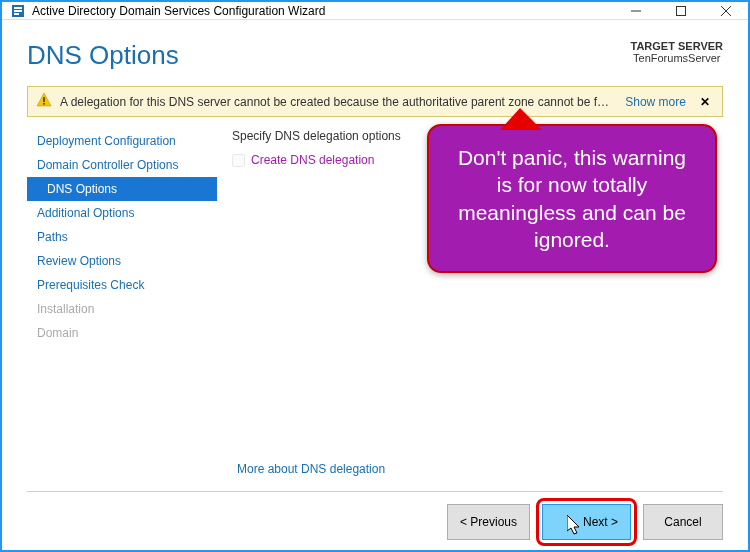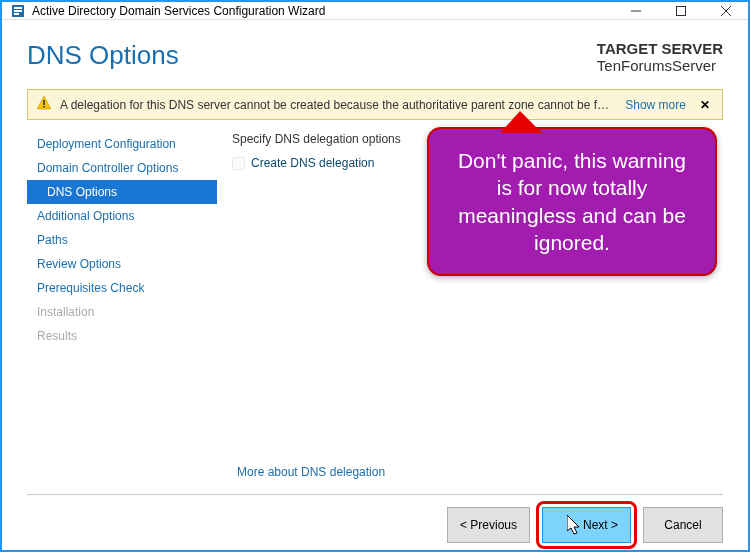--- a/index.html
+++ b/index.html
@@ -6,41 +6,41 @@
     body { font-family: "Segoe UI", sans-serif; font-size: 12px; background: #fff; width: 750px; height: 552px; border: 2px solid #2196F3; position: relative; }
     
     .titlebar { height: 18px; display: flex; align-items: center; padding: 0 0 0 8px; border-bottom: 1px solid #e0e0e0; }
     .titlebar-icon { width: 16px; height: 16px; margin-right: 6px; }
     .titlebar-text { flex: 1; font-size: 12px; }
     .window-controls { display: flex; }
     .win-btn { width: 45px; height: 30px; display: flex; align-items: center; justify-content: center; cursor: pointer; }
     
     .header { padding: 20px 25px 15px; display: flex; justify-content: space-between; align-items: flex-start; }
     .page-title { font-size: 26px; font-weight: 300; color: #1a6fb0; }
-    .target-server { text-align: left; font-size: 15px; }
+    .target-server { text-align: center; font-size: 11px; }
     .target-server-label { font-weight: bold; color: #333; }
     .target-server-name { color: #333; }
     
     .warning-bar { margin: 0 25px; background: #fcf5d8; border: 1px solid #d4c86a; padding: 5px 8px; display: flex; align-items: center; font-size: 12px; }
     .warn-icon { margin-right: 8px; flex-shrink: 0; }
     .warn-text { flex: 1; color: #333; white-space: nowrap; overflow: hidden; text-overflow: ellipsis; }
     .show-more { color: #1a6fb0; margin: 0 10px; cursor: pointer; }
     .warn-close { cursor: pointer; font-weight: bold; padding: 0 4px; }
     
     .content { display: flex; padding: 12px 25px 0; height: 345px; }
     .sidebar { width: 190px; flex-shrink: 0; }
     .sidebar-item { padding: 5px 10px; font-size: 12px; color: #1a6fb0; cursor: pointer; }
     .sidebar-item.active { background: #1976D2; color: #fff; padding-left: 20px; }
     .sidebar-item.disabled { color: #aaa; cursor: default; }
     
     .main { flex: 1; padding: 0 15px; position: relative; }
     .section-label { font-size: 12px; color: #333; margin-bottom: 10px; }
     .checkbox-row { display: flex; align-items: center; gap: 6px; }
     .checkbox-row input { opacity: 0.5; }
-    .checkbox-row label { color: #0c4a6e; font-size: 12px; }
+    .checkbox-row label { color: #a21caf; font-size: 12px; }
     
     .callout { position: absolute; top: -5px; left: 210px; width: 290px; background: #a21caf; border: 2px solid #cc0000; border-radius: 14px; padding: 18px 20px; color: #fff; font-size: 21px; text-align: center; line-height: 1.3; box-shadow: 0 2px 6px rgba(0,0,0,0.3); }
     .callout-tail { position: absolute; top: -18px; left: 75px; width: 0; height: 0; border-left: 12px solid transparent; border-right: 30px solid transparent; border-bottom: 22px solid #e60000; transform: skewX(-20deg); }
     
     .more-link { color: #1a6fb0; font-size: 12px; cursor: pointer; padding: 0 40px 10px 235px; }
     
     .footer { border-top: 1px solid #ccc; margin: 5px 25px 0; padding: 12px 0; display: flex; justify-content: flex-end; gap: 6px; }
     .btn { min-width: 80px; height: 36px; border: 1px solid #adadad; background: #e1e1e1; font-size: 12px; cursor: pointer; padding: 0 12px; }
     .btn:disabled { color: #999; cursor: default; }
     .btn.primary { background: #7dd3fc; border-color: #2196F3; padding-left: 40px; }
@@ -104,21 +104,21 @@
 <div class="content">
   <div class="sidebar">
     <div class="sidebar-item">Deployment Configuration</div>
     <div class="sidebar-item">Domain Controller Options</div>
     <div class="sidebar-item active">DNS Options</div>
     <div class="sidebar-item">Additional Options</div>
     <div class="sidebar-item">Paths</div>
     <div class="sidebar-item">Review Options</div>
     <div class="sidebar-item">Prerequisites Check</div>
     <div class="sidebar-item disabled">Installation</div>
-    <div class="sidebar-item disabled">Results</div>
+    <div class="sidebar-item disabled">Domain</div>
   </div>
   <div class="main">
     <div class="section-label">Specify DNS delegation options</div>
     <div class="checkbox-row">
       <input type="checkbox" disabled="" style="">
       <label>Create DNS delegation</label>
     </div>
     <div class="callout">
       <div class="callout-tail"></div>
       <span>Don't panic, this warning is for now totally meaningless and can be ignored.</span>

